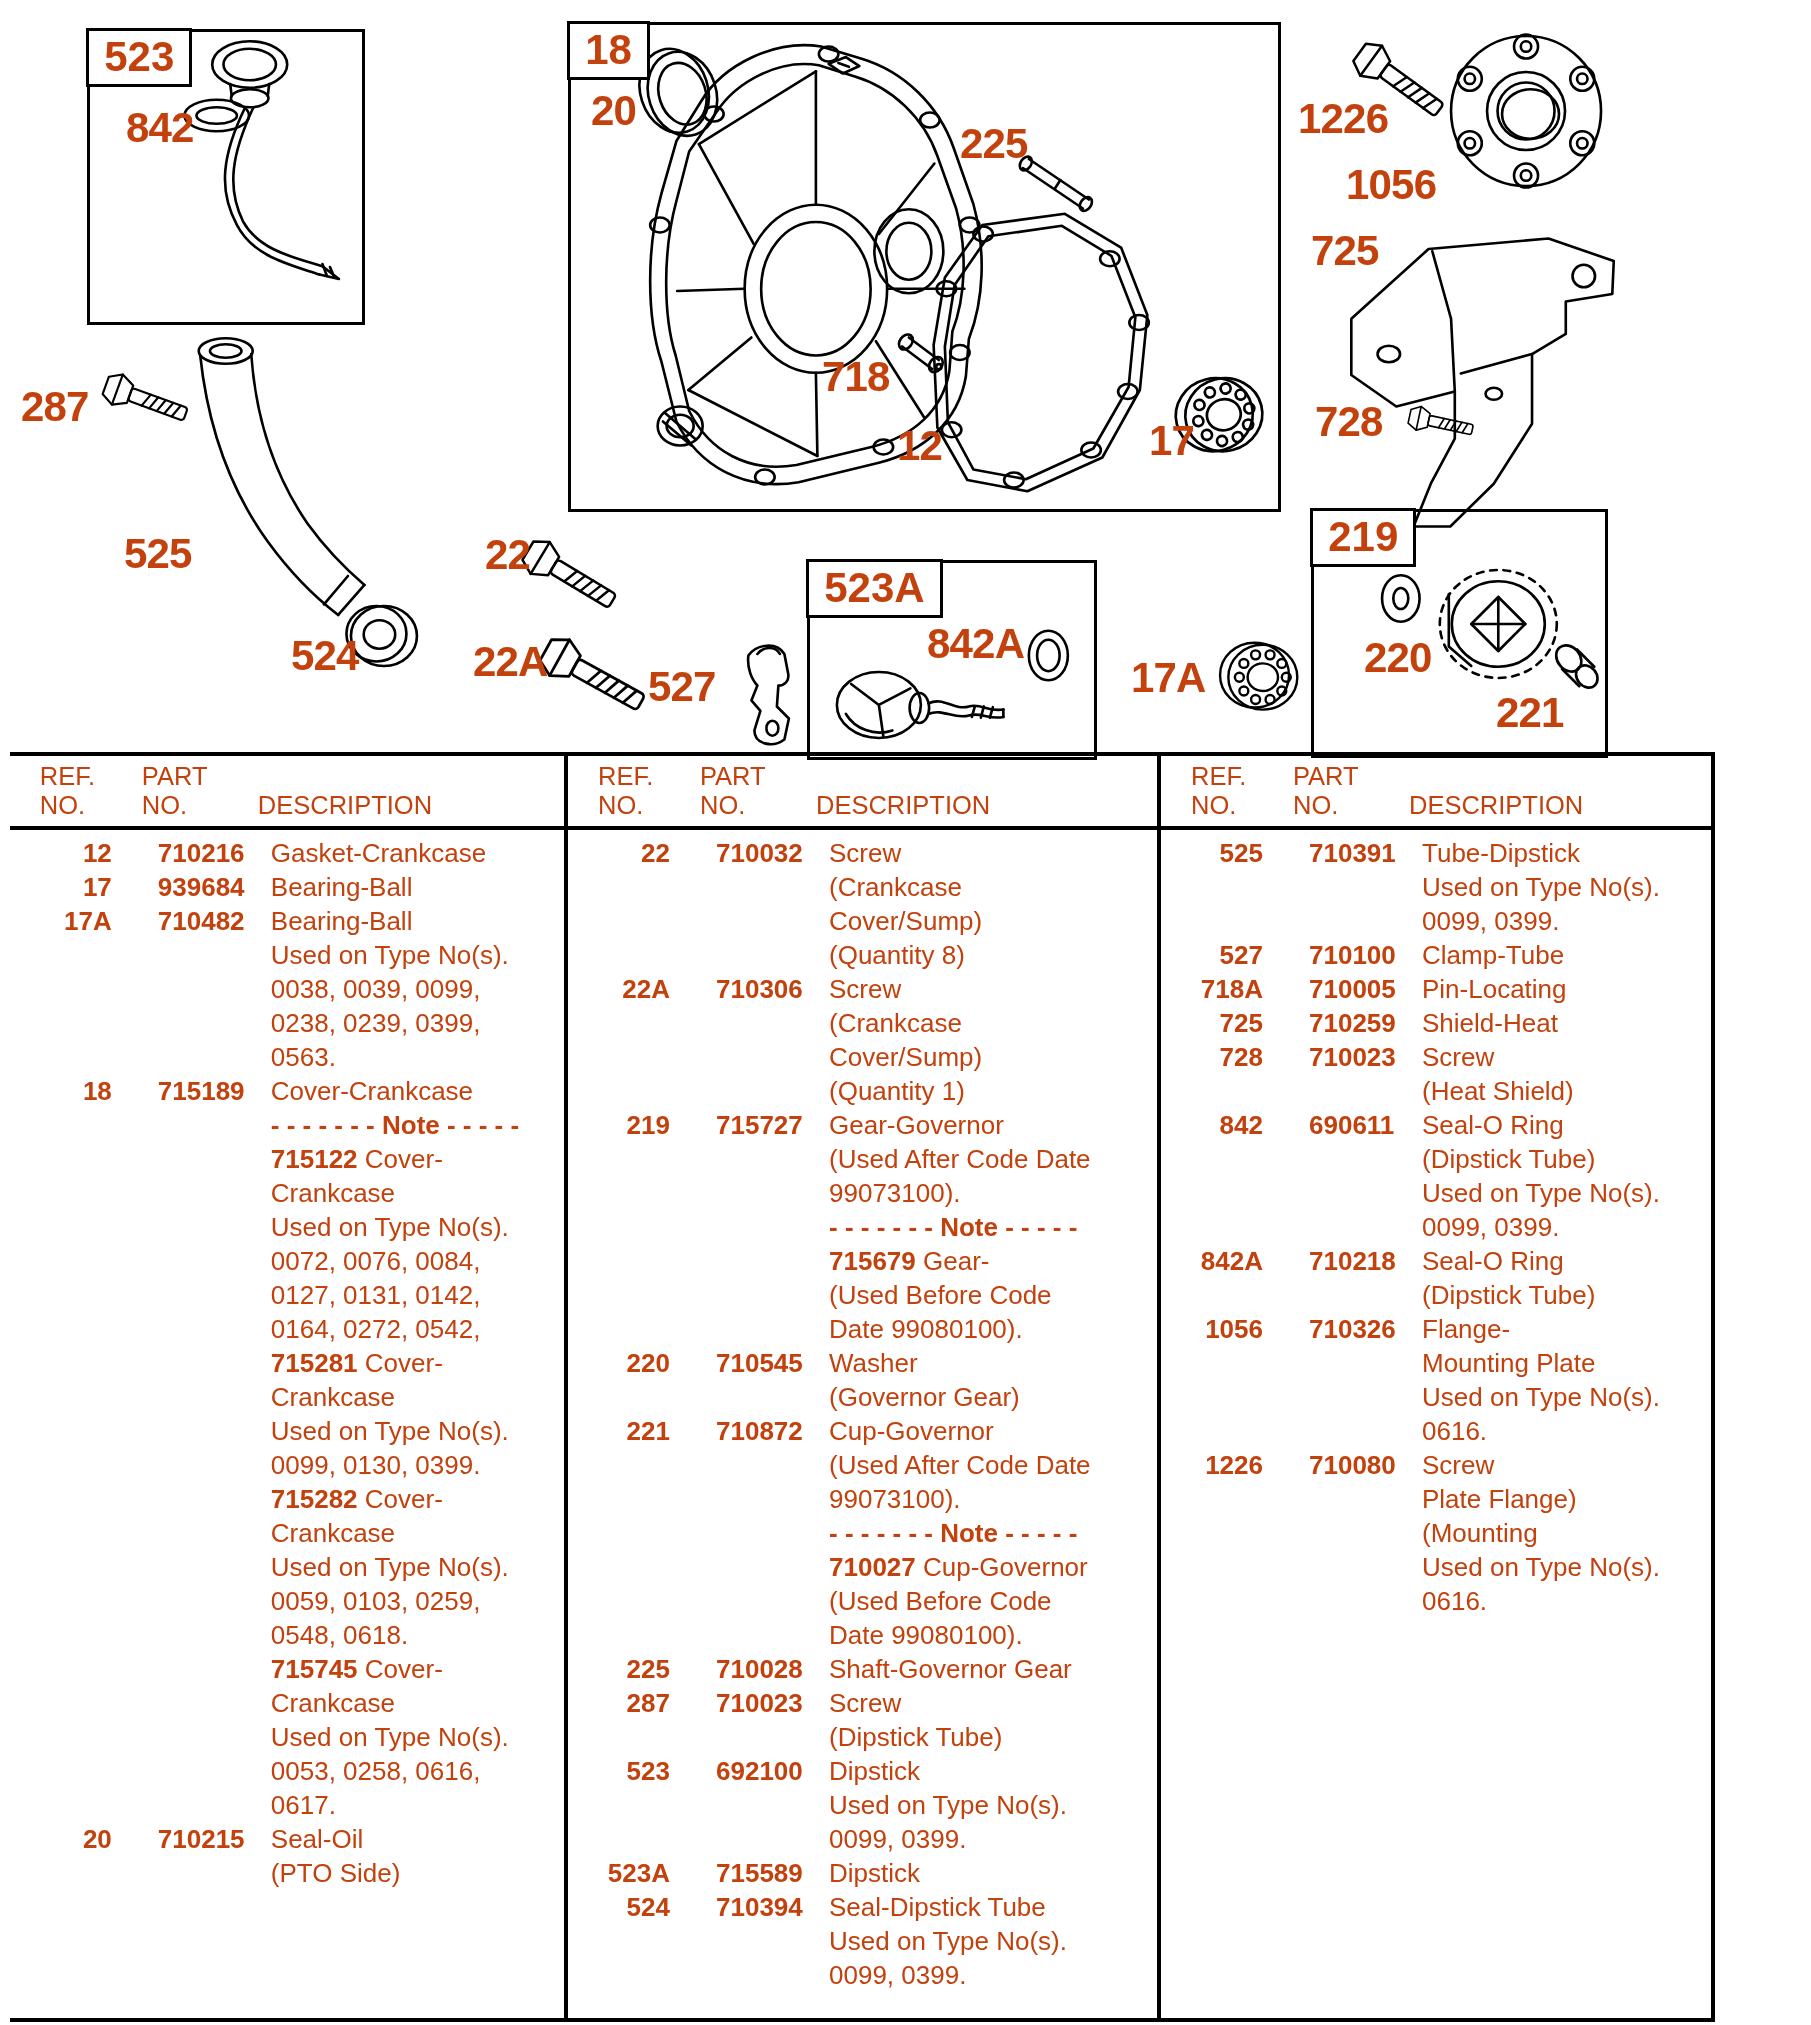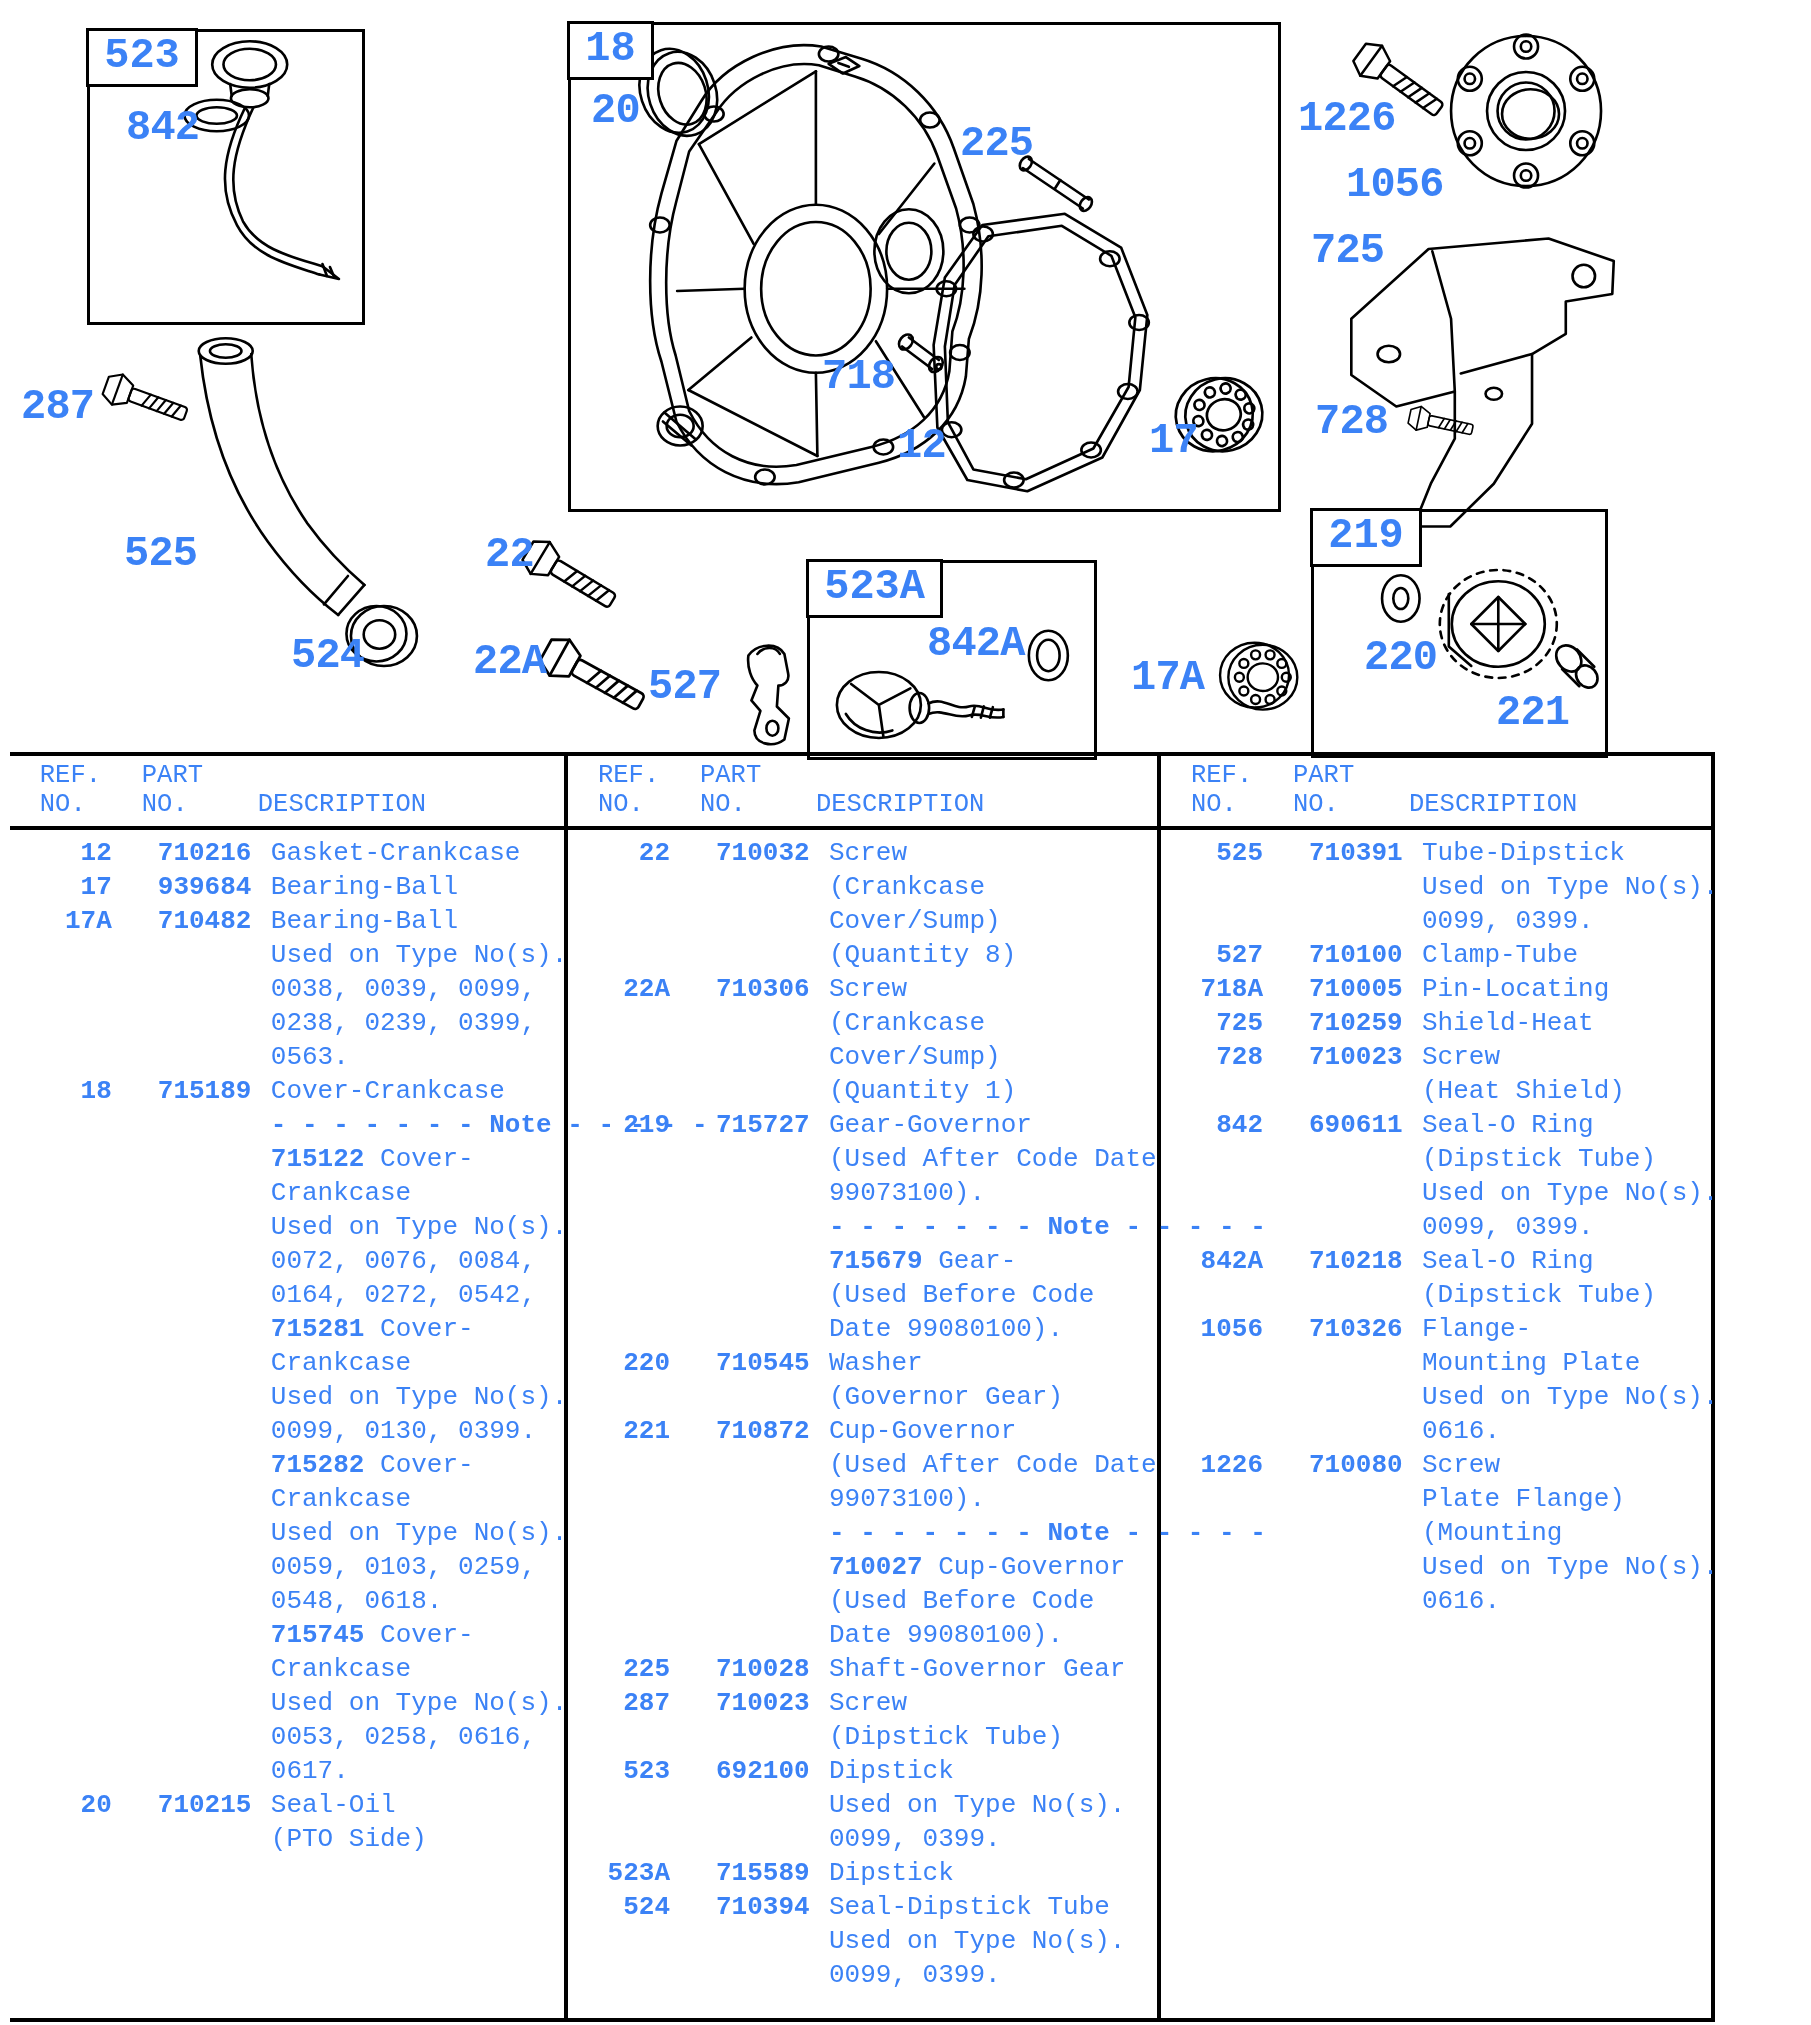--- a/index.html
+++ b/index.html
@@ -1,17 +1,17 @@
 <!DOCTYPE html>
 <html style="font-size:12px"><head>
 <meta charset="utf-8">
 <style>
   html,body{margin:0;padding:0;background:#fff;}
   .page{position:relative;width:1811px;height:2025px;background:#fff;overflow:hidden;
-        font-family:Liberation Mono, monospace;color:#3b82f6;}
+        font-family:Liberation Sans, sans-serif;color:#c2410c;}
   svg{position:absolute;left:0;top:0;}
   svg *{stroke:#000;fill:none;stroke-width:3.5;stroke-linecap:round;stroke-linejoin:round;}
   
   .callout{position:absolute;font-weight:bold;font-size:42px;letter-spacing:-0.8px;white-space:nowrap;}
   
   .pbox{position:absolute;border:3.8px solid #000;}
   .pbox .tag{position:absolute;top:-3.8px;left:-3.8px;border:3.8px solid #000;background:#fff;
              padding:1.5px 15px 4.5px 15px;font-weight:bold;font-size:42px;line-height:47px;}
   
   .hline,.vline{position:absolute;background:#000;}
@@ -355,20 +355,23 @@
       <div class="tline">
         <span class="c-desc">Crankcase</span>
       </div>
       <div class="tline">
         <span class="c-desc">Used on Type No(s).</span>
       </div>
       <div class="tline">
         <span class="c-desc">0072, 0076, 0084,</span>
       </div>
       <div class="tline">
+        <span class="c-desc">0127, 0131, 0142,</span>
+      </div>
+      <div class="tline">
         <span class="c-desc">0164, 0272, 0542,</span>
       </div>
       <div class="tline">
         <span class="c-desc"><b>715281</b> Cover-</span>
       </div>
       <div class="tline">
         <span class="c-desc">Crankcase</span>
       </div>
       <div class="tline">
         <span class="c-desc">Used on Type No(s).</span>

